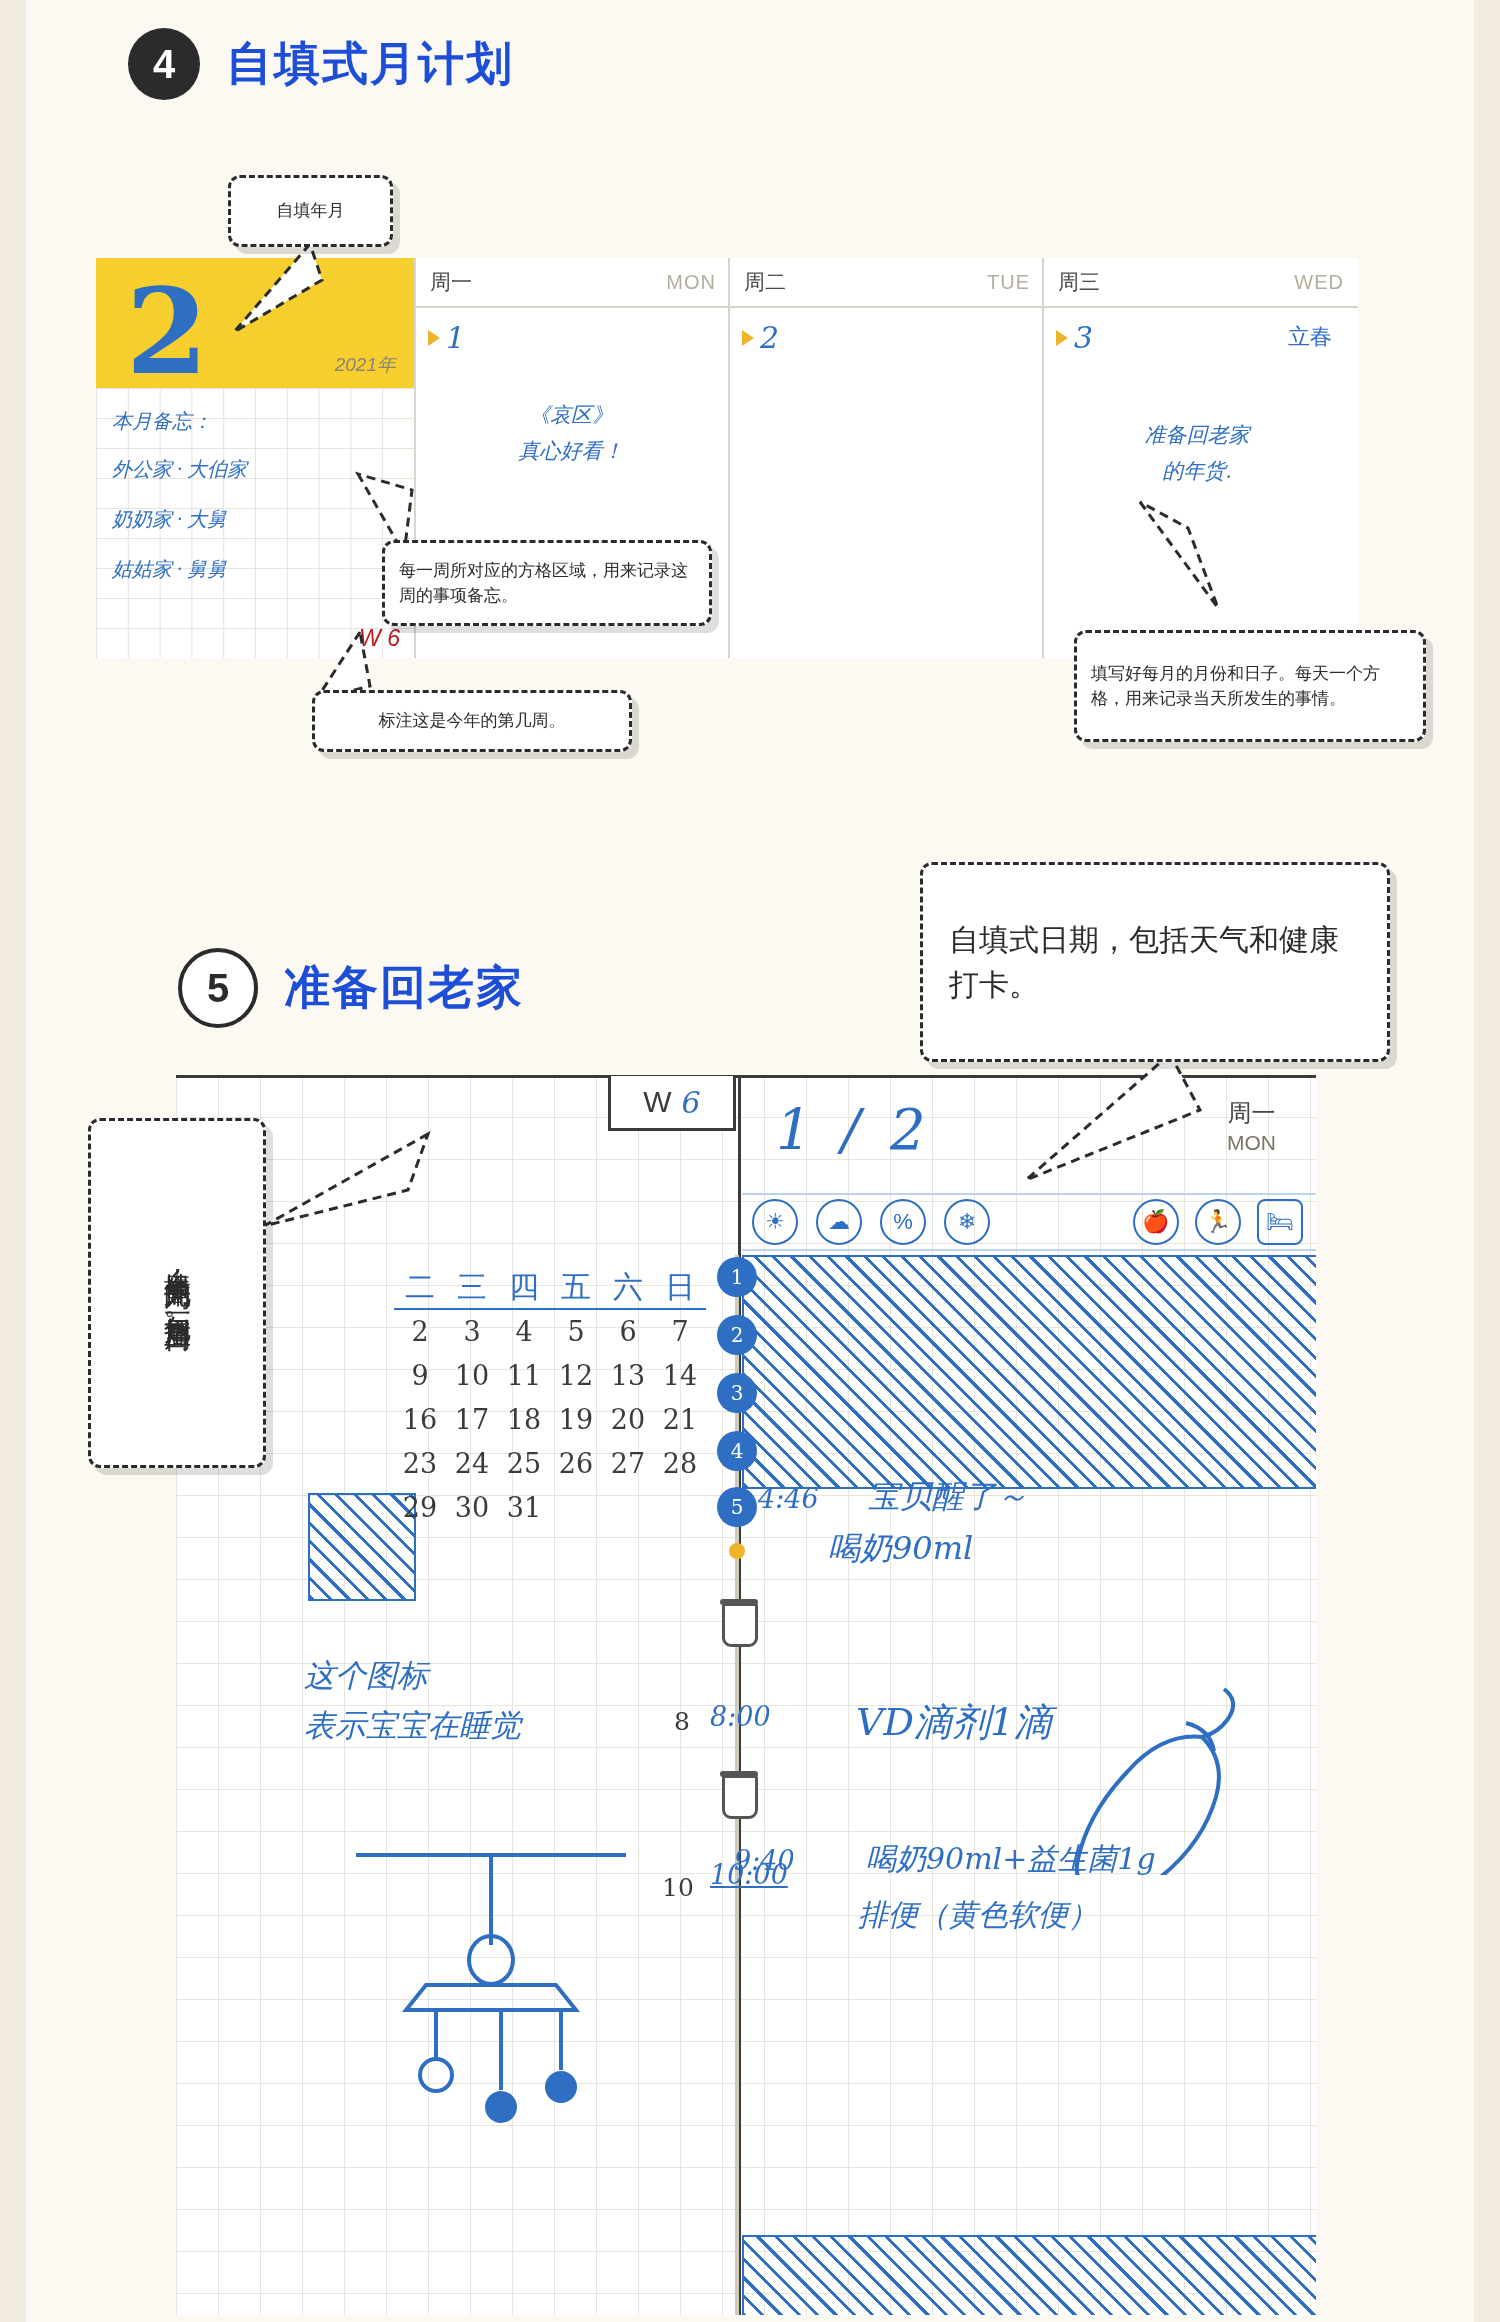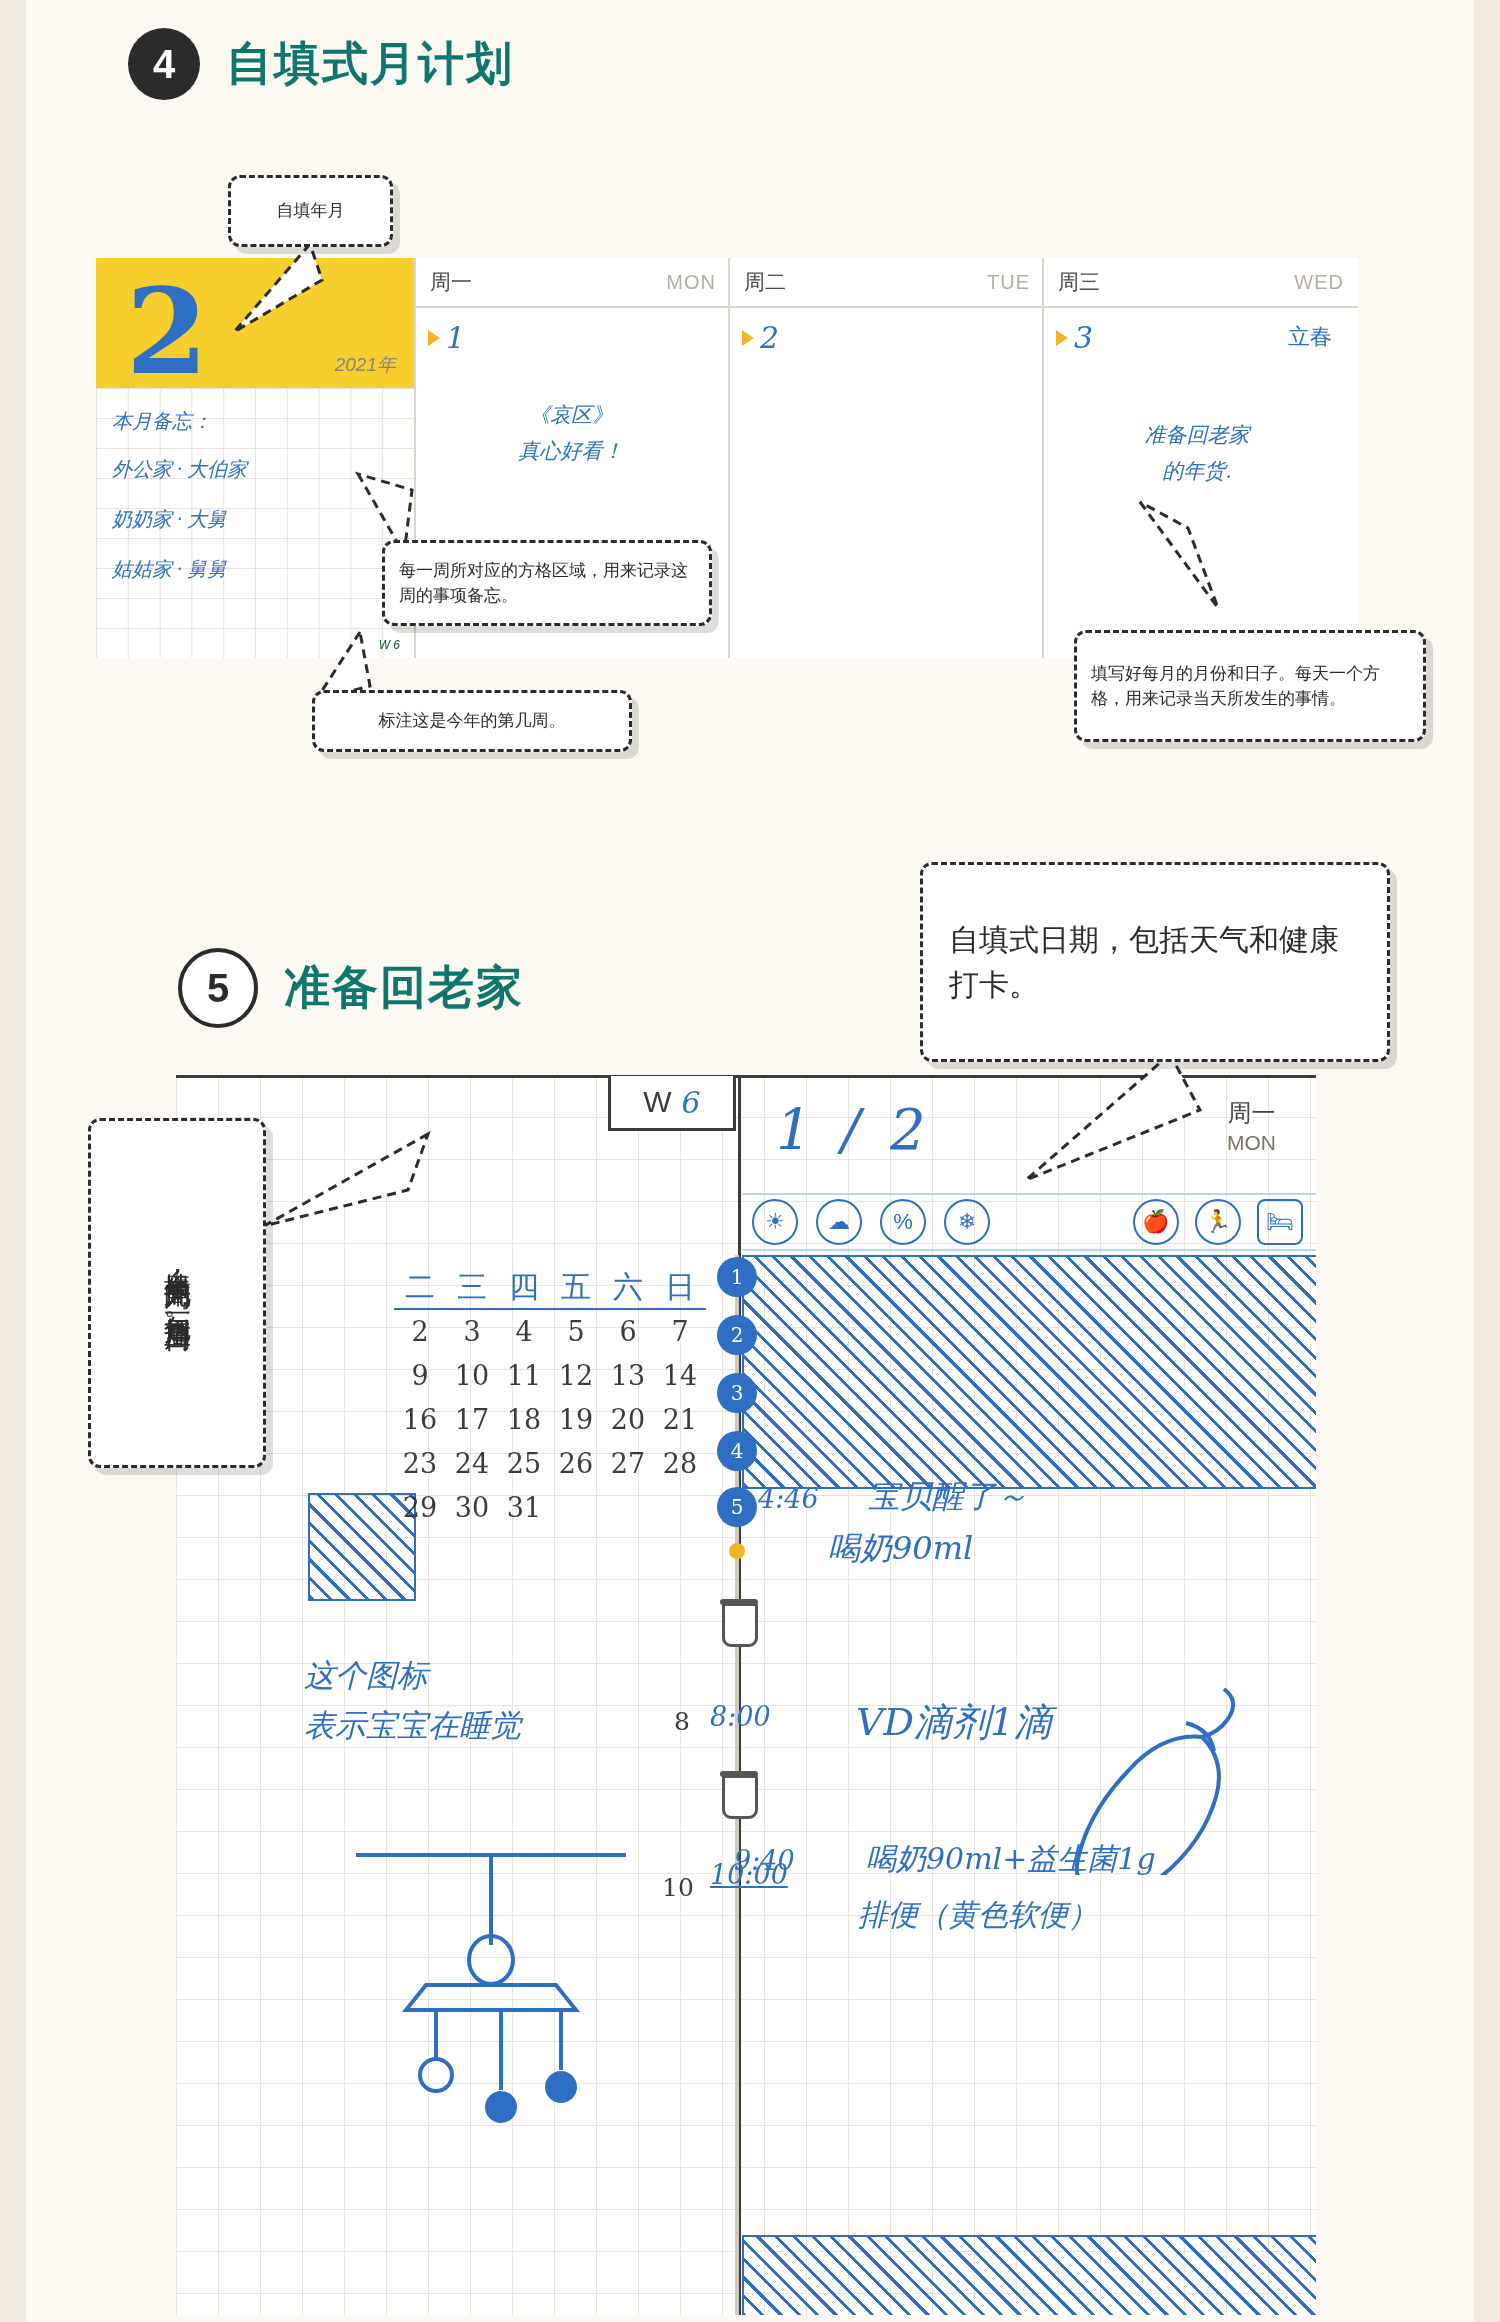--- a/index.html
+++ b/index.html
@@ -15,21 +15,21 @@
 
   
   .sec-head{position:absolute;display:flex;align-items:center;gap:26px;}
   .num-badge{
     width:72px;height:72px;border-radius:50%;
     display:flex;align-items:center;justify-content:center;
     font-size:40px;color:#fff;font-weight:600;
   }
   .num-badge.filled{background:#2b2b2b;}
   .num-badge.outline{background:#fff;border:4px solid #2b2b2b;color:#2b2b2b;}
-  .sec-title{font-size:46px;color:#0f766e;letter-spacing:2px;font-weight:600;}
+  .sec-title{font-size:46px;color:#1d4ed8;letter-spacing:2px;font-weight:600;}
 
   
   .callout{
     position:absolute;background:#fff;border:3px dashed #2b2b2b;border-radius:12px;
     box-shadow:7px 7px 0 rgba(0,0,0,.13);
     padding:14px 18px;color:#2b2b2b;line-height:1.5;
     font-size:19px;box-sizing:border-box;z-index:30;
   }
   .callout.small{font-size:17px;padding:10px 14px;}
   .callout.big{font-size:30px;line-height:1.5;padding:22px 26px;}
@@ -47,21 +47,21 @@
     position:absolute;left:30px;top:4px;font-size:118px;color:#2e6fc4;
     font-family:"DejaVu Serif",serif;font-weight:700;
   }
   .mp-year{position:absolute;right:18px;bottom:10px;font-size:19px;color:#8a8376;font-style:italic;}
   .mp-grid{position:absolute;left:0;top:130px;width:318px;height:270px;
     background-image:linear-gradient(to right,#e6e3da 1px,transparent 1px),
                      linear-gradient(to bottom,#e6e3da 1px,transparent 1px);
     background-size:31.8px 30px;}
   .hand-blue{color:#2e6fc4;font-family:Liberation Serif, serif;font-style:italic;}
   .mp-note{position:absolute;font-size:20px;}
-  .mp-wk{position:absolute;right:14px;bottom:6px;font-size:12px;color:#14532d;font-style:italic;}
+  .mp-wk{position:absolute;right:14px;bottom:6px;font-size:23px;color:#b91c1c;font-style:italic;}
 
   .mp-day{position:absolute;top:0;width:314px;height:400px;background:#fff;border-left:2px solid #d9d5c9;}
   .mp-day-head{height:50px;border-bottom:2px solid #d9d5c9;display:flex;align-items:center;justify-content:space-between;padding:0 14px;box-sizing:border-box;}
   .mp-day-cn{font-size:21px;color:#4a4a4a;}
   .mp-day-en{font-size:20px;color:#b3ae9f;letter-spacing:1px;}
   .mp-daynum{position:absolute;left:30px;top:62px;font-size:30px;color:#2e6fc4;font-family:"DejaVu Serif",serif;font-style:italic;}
   .mp-tri{position:absolute;left:12px;top:72px;width:0;height:0;border-left:12px solid #f0b429;border-top:8px solid transparent;border-bottom:8px solid transparent;}
   .mp-solar{position:absolute;right:26px;top:64px;font-size:22px;color:#2e6fc4;font-family:"DejaVu Serif",serif;}
   .mp-text{position:absolute;font-size:21px;color:#2e6fc4;font-family:"DejaVu Serif",serif;font-style:italic;line-height:1.7;text-align:center;}
 

